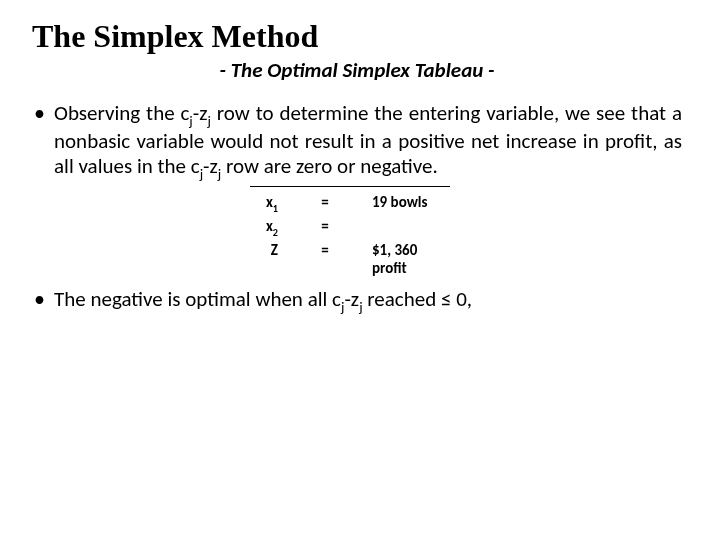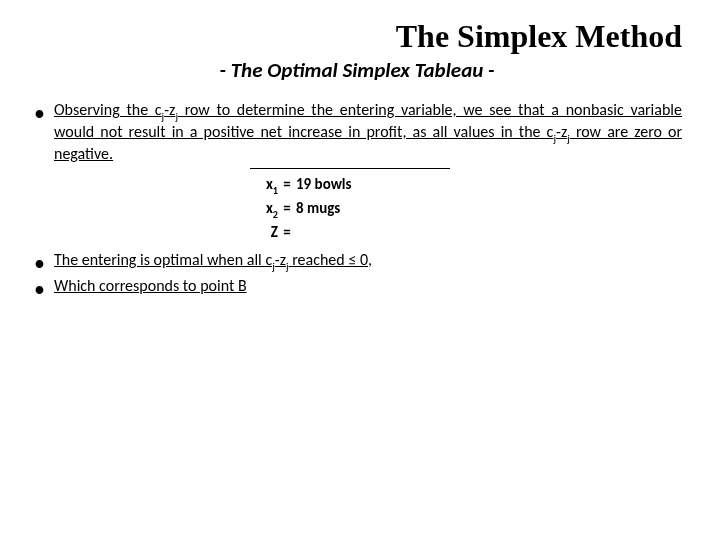--- a/index.html
+++ b/index.html
@@ -9,60 +9,59 @@
     background: #fff;
     font-family: Calibri, "Segoe UI", Arial, sans-serif;
     color: #000;
     padding: 18px 38px 18px 32px;
     overflow: hidden;
   }
   .title {
     font-family: "Times New Roman", Times, serif;
     font-weight: bold;
     font-size: 32px;
-    text-align: right;
+    text-align: left;
     margin-bottom: 2px;
   }
   .subtitle {
     font-weight: bold;
     font-style: italic;
     font-size: 21px;
     text-align: center;
     margin-bottom: 18px;
   }
   ul.bullets {
     list-style: none;
     padding-left: 0;
   }
   ul.bullets > li {
     position: relative;
     padding-left: 22px;
-    font-size: 16px;
+    font-size: 21px;
     line-height: 1.18;
     margin-bottom: 4px;
-    text-decoration: underline;
   }
   ul.bullets > li::before {
     content: "•";
     position: absolute;
     left: 2px;
     top: 0;
     font-size: 22px;
   }
   .justify { text-align: justify; }
   .sub { font-size: 0.68em; vertical-align: sub; position: relative; top: 0.08em; }
   .solution-block {
     margin: 4px 0 10px 218px;
     border-top: 1px solid #000;
     width: 200px;
     padding-top: 6px;
     font-weight: bold;
     font-size: 15px;
   }
-  .solution-row { display: flex; align-items: baseline; margin-bottom: 3px; }
+  .solution-row { display: flex; align-items: baseline; margin-bottom: 3px; gap: 38px; }
   .sol-var { width: 28px; text-align: right; }
   .sol-eq { width: 18px; text-align: center; }
   .sol-val { flex: 1; }
 </style>
 </head>
 <body>
 
 <div class="title">The Simplex Method</div>
 <div class="subtitle">- The Optimal Simplex Tableau -</div>
 
@@ -77,29 +76,28 @@
 
 <div class="solution-block">
   <div class="solution-row">
     <span class="sol-var"><span>x</span><span class="sub">1</span></span>
     <span class="sol-eq">=</span>
     <span class="sol-val">19 bowls</span>
   </div>
   <div class="solution-row">
     <span class="sol-var"><span>x</span><span class="sub">2</span></span>
     <span class="sol-eq">=</span>
-    <span class="sol-val">8 mugs</span>
   </div>
   <div class="solution-row">
     <span class="sol-var"><span>Z</span></span>
     <span class="sol-eq">=</span>
+    <span class="sol-val">$1, 360 profit</span>
   </div>
 </div>
 
 <ul class="bullets">
 
   <li>
-    <span>The entering is optimal when all c</span><span class="sub">j</span><span>-z</span><span class="sub">j</span><span> reached ≤ 0,</span>
+    <span>The negative is optimal when all c</span><span class="sub">j</span><span>-z</span><span class="sub">j</span><span> reached ≤ 0,</span>
   </li>
 
-  <li>Which corresponds to point B</li>
 
 </ul>
 
 </body></html>

